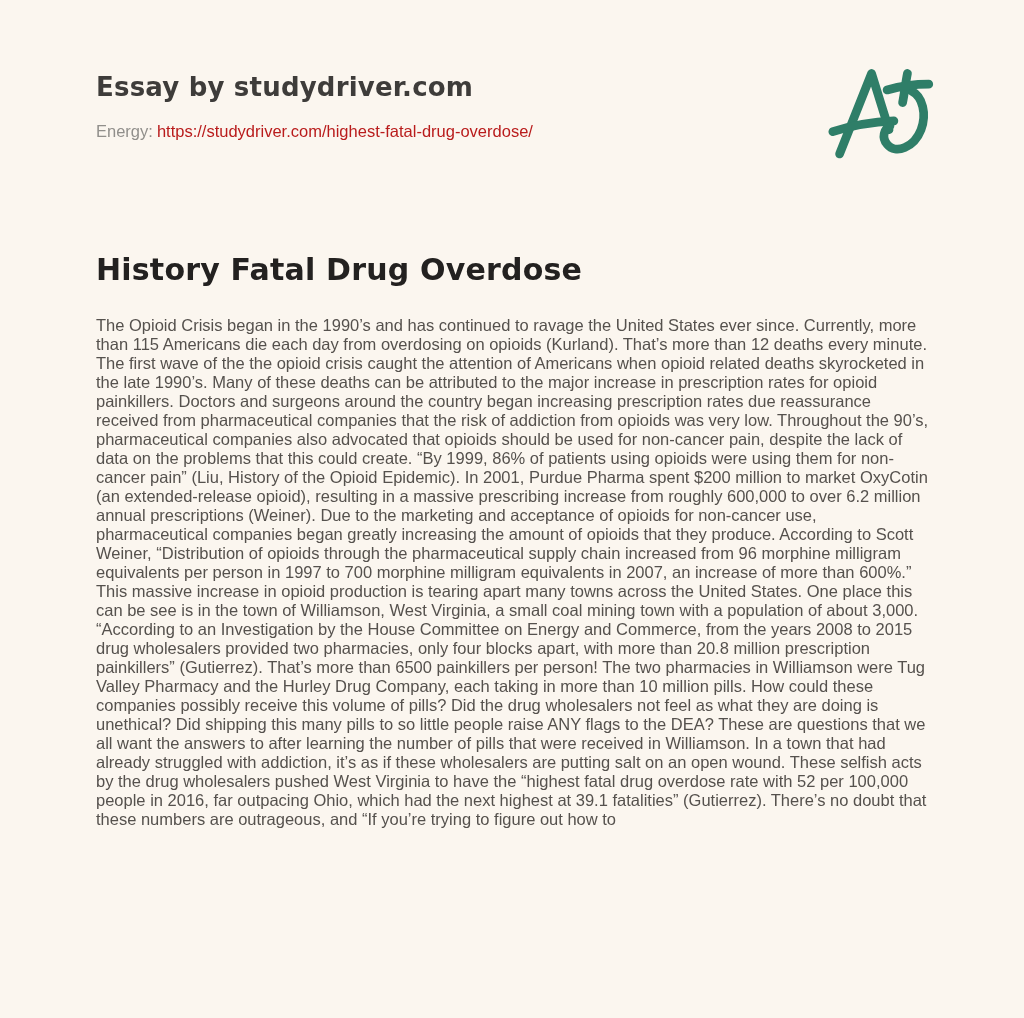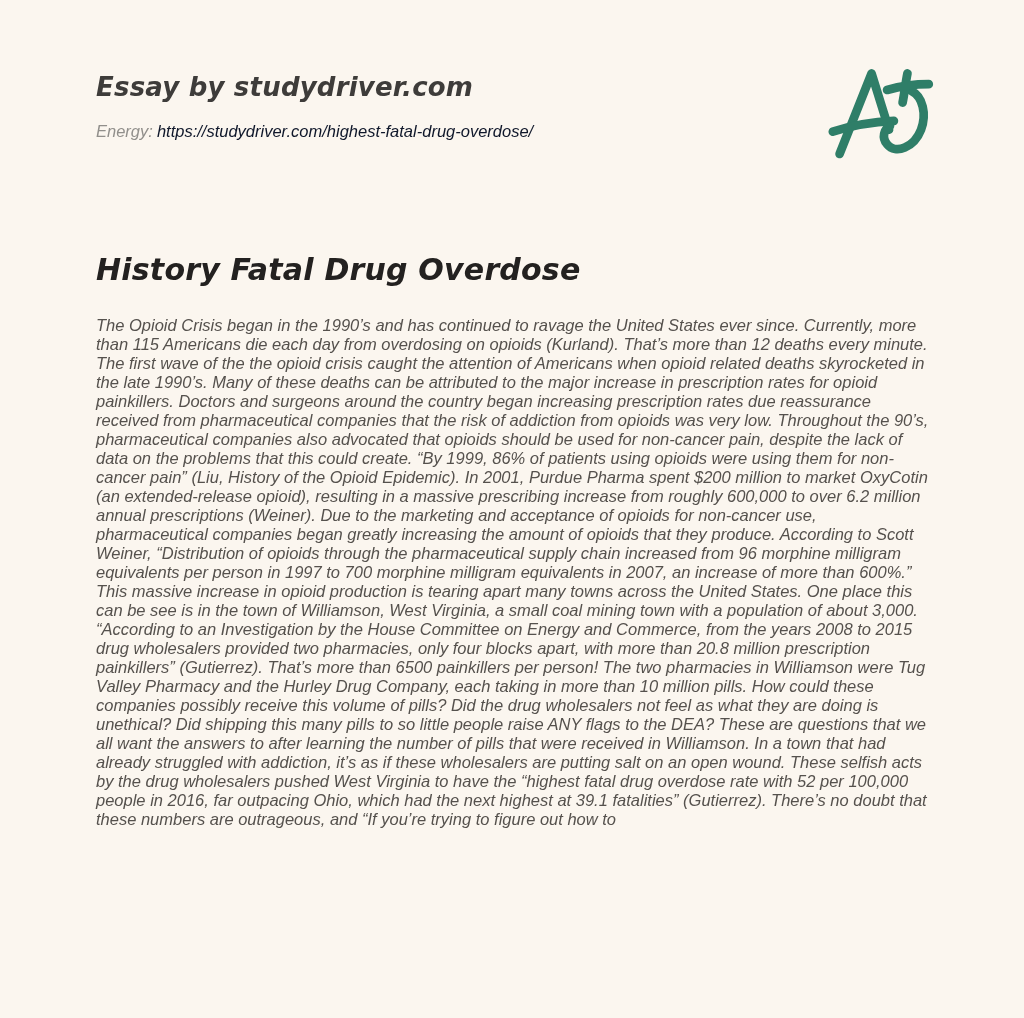--- a/index.html
+++ b/index.html
@@ -9,41 +9,40 @@
     height: 1018px;
     background: #FBF6EF;
     font-family: "Liberation Sans", sans-serif;
     overflow: hidden;
   }
   .page {
     position: relative;
     width: 1024px;
     height: 1018px;
     background: #FBF6EF;
-    font-style: italic;
   }
   .brand-title {
     position: absolute;
     left: 96px;
     top: 72px;
     font-size: 26px;
     font-weight: 700;
     color: #3E3C3A;
     letter-spacing: 0.2px;
     font-family: "DejaVu Sans", "Liberation Sans", sans-serif;
   }
   .source-line {
     position: absolute;
     left: 96px;
     top: 122px;
     font-size: 16.5px;
     color: #918F8B;
   }
   .source-link {
-    color: #0f172a;
+    color: #b91c1c;
     text-decoration: none;
     margin-left: 4px;
   }
   .logo {
     position: absolute;
     left: 827px;
     top: 56px;
     width: 126px;
     height: 128px;
   }

